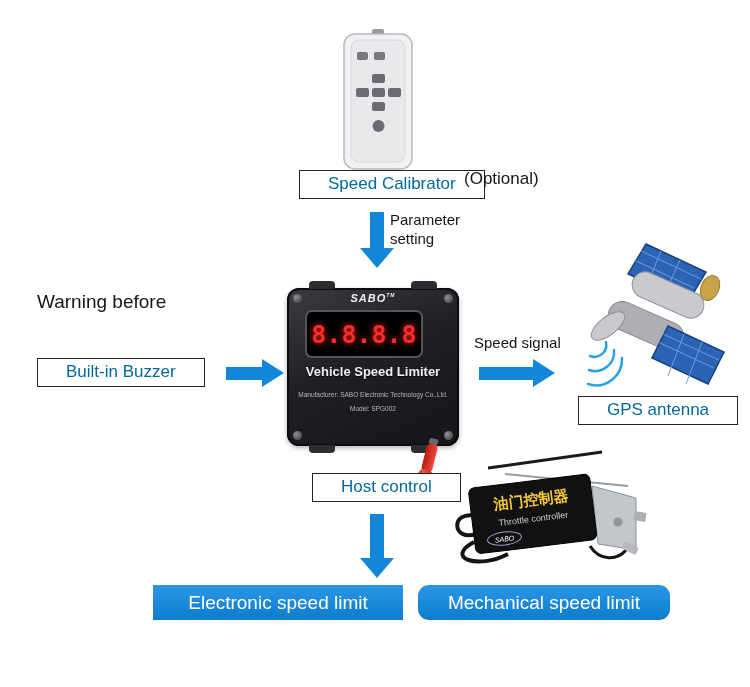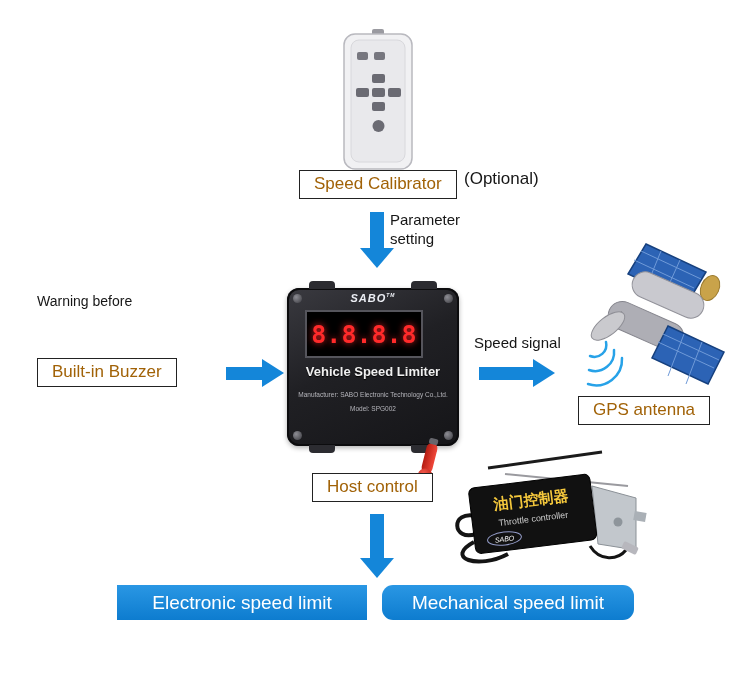--- a/index.html
+++ b/index.html
@@ -1,20 +1,20 @@
 <!DOCTYPE html>
 <html><head>
 <meta charset="utf-8">
 <style>
   html,body{margin:0;padding:0;background:#fff;}
   .stage{position:relative;width:750px;height:687px;background:#ffffff;
          font-family:"Liberation Sans",sans-serif;overflow:hidden;color:#111;}
 
   .box{position:absolute;border:1.5px solid #222;background:#fff;
-       padding:3px 14px 4px;font-size:17px;color:#a16207;white-space:nowrap;}
+       padding:3px 28px 4px;font-size:17px;color:#0369a1;white-space:nowrap;}
   .plain{position:absolute;color:#161616;}
 
   
   .arrow-down{position:absolute;width:34px;}
   .ad-shaft{width:14px;background:#1486d9;margin:0 auto;}
   .ad-head{width:0;height:0;border-left:17px solid transparent;
            border-right:17px solid transparent;border-top:20px solid #1486d9;}
   .arrow-right{position:absolute;display:flex;align-items:center;}
   .ar-shaft{height:13px;background:#1486d9;}
   .ar-head{width:0;height:0;border-top:14px solid transparent;
@@ -30,46 +30,46 @@
   .tab.t3{bottom:-7px;left:22px;border-radius:0 0 4px 4px;}
   .tab.t4{bottom:-7px;right:22px;border-radius:0 0 4px 4px;}
   .screw{position:absolute;width:9px;height:9px;border-radius:50%;
          background:radial-gradient(circle at 35% 35%,#8d8d94,#39393e);}
   .screw.s1{left:6px;top:6px;} .screw.s2{right:6px;top:6px;}
   .screw.s3{left:6px;bottom:6px;} .screw.s4{right:6px;bottom:6px;}
   .device-brand{position:absolute;top:4px;left:0;right:0;text-align:center;
         color:#eceef4;font-style:italic;font-weight:bold;font-size:11px;letter-spacing:1px;}
   .device-brand sup{font-size:5px;}
   .device-display{position:absolute;left:18px;top:22px;width:114px;height:44px;
-        background:#000;border:2px solid #55555c;border-radius:0;
+        background:#000;border:2px solid #55555c;border-radius:7px;
         display:flex;align-items:center;justify-content:center;
         font-family:"DejaVu Sans Mono",monospace;font-weight:bold;font-size:25px;
         color:#ff2a2a;text-shadow:0 0 7px rgba(255,40,40,.9);}
   .device-title{position:absolute;top:76px;left:0;right:0;text-align:center;
         color:#f0f0f0;font-size:13px;font-weight:bold;text-shadow:0 1px 1px #000;}
   .device-mfr{position:absolute;top:103px;left:0;right:0;text-align:center;
         font-size:6.5px;color:#b5b5bb;}
   .device-model{position:absolute;top:117px;left:0;right:0;text-align:center;
         font-size:6.5px;color:#b5b5bb;}
 
   .antenna{position:absolute;left:424px;top:443px;width:11px;height:30px;
         background:linear-gradient(90deg,#b51c12,#f0483a);border-radius:5px;
         transform:rotate(14deg);}
   .antenna::before{content:"";position:absolute;left:1px;top:-5px;width:9px;height:6px;
         background:#66666c;border-radius:2px;}
   .antenna::after{content:"";position:absolute;left:-2px;bottom:-11px;width:15px;height:15px;
         border-radius:50%;background:radial-gradient(circle at 35% 35%,#f4574a,#a8150c);}
 
   
   .bar{position:absolute;top:585px;height:35px;line-height:35px;text-align:center;
-       color:#fff;font-size:19px;background:linear-gradient(#2a97e4,#0d7ccf);}
+       color:#fff;font-size:19px;background:linear-gradient(#2a97e4,#0d7ccf);margin-left:36px;}
   .bar.electronic{left:117px;width:250px;}
   .bar.mechanical{left:382px;width:252px;border-radius:11px;}
 
-  .warning-text{left:37px;top:289px;font-size:14px;line-height:25px;}
+  .warning-text{left:37px;top:289px;font-size:19px;line-height:25px;}
   .speed-signal{left:474px;top:334px;font-size:15px;}
   .param-text{left:390px;top:210px;font-size:15px;line-height:19px;}
   .optional-text{left:464px;top:169px;font-size:17px;}
 
   svg{display:block;}
 </style>
 </head>
 <body>
 
 <div class="stage">

